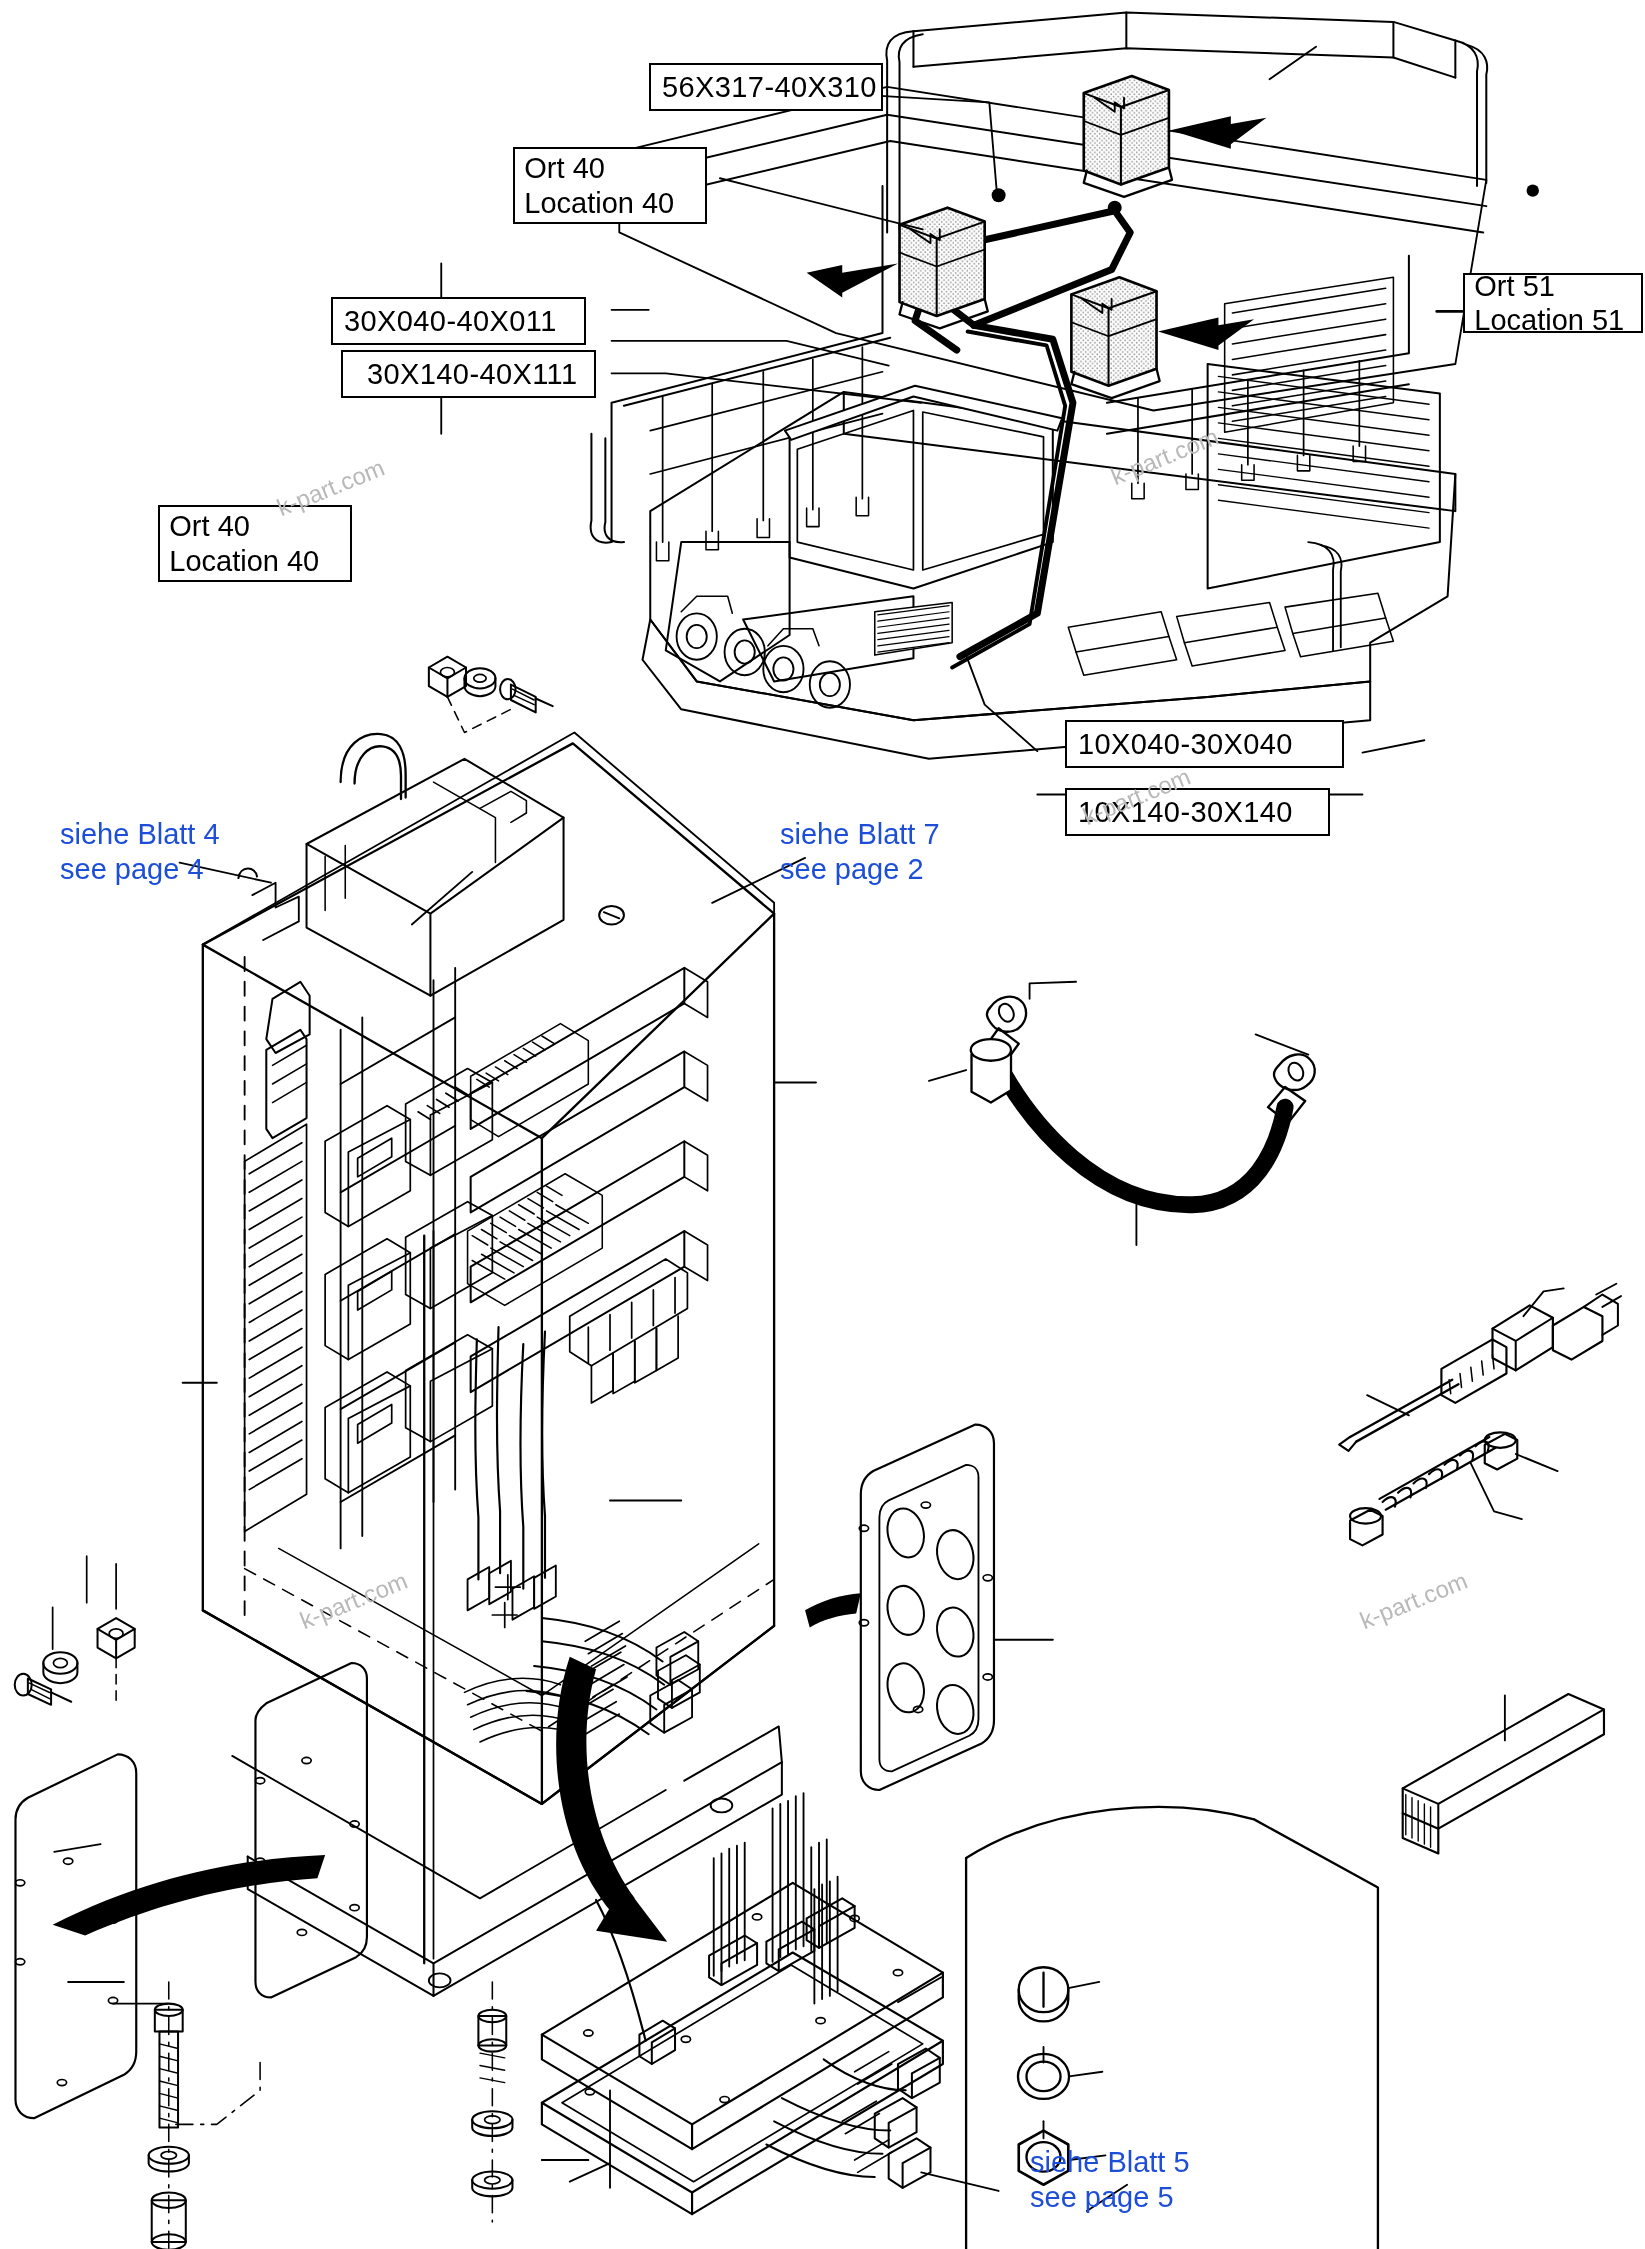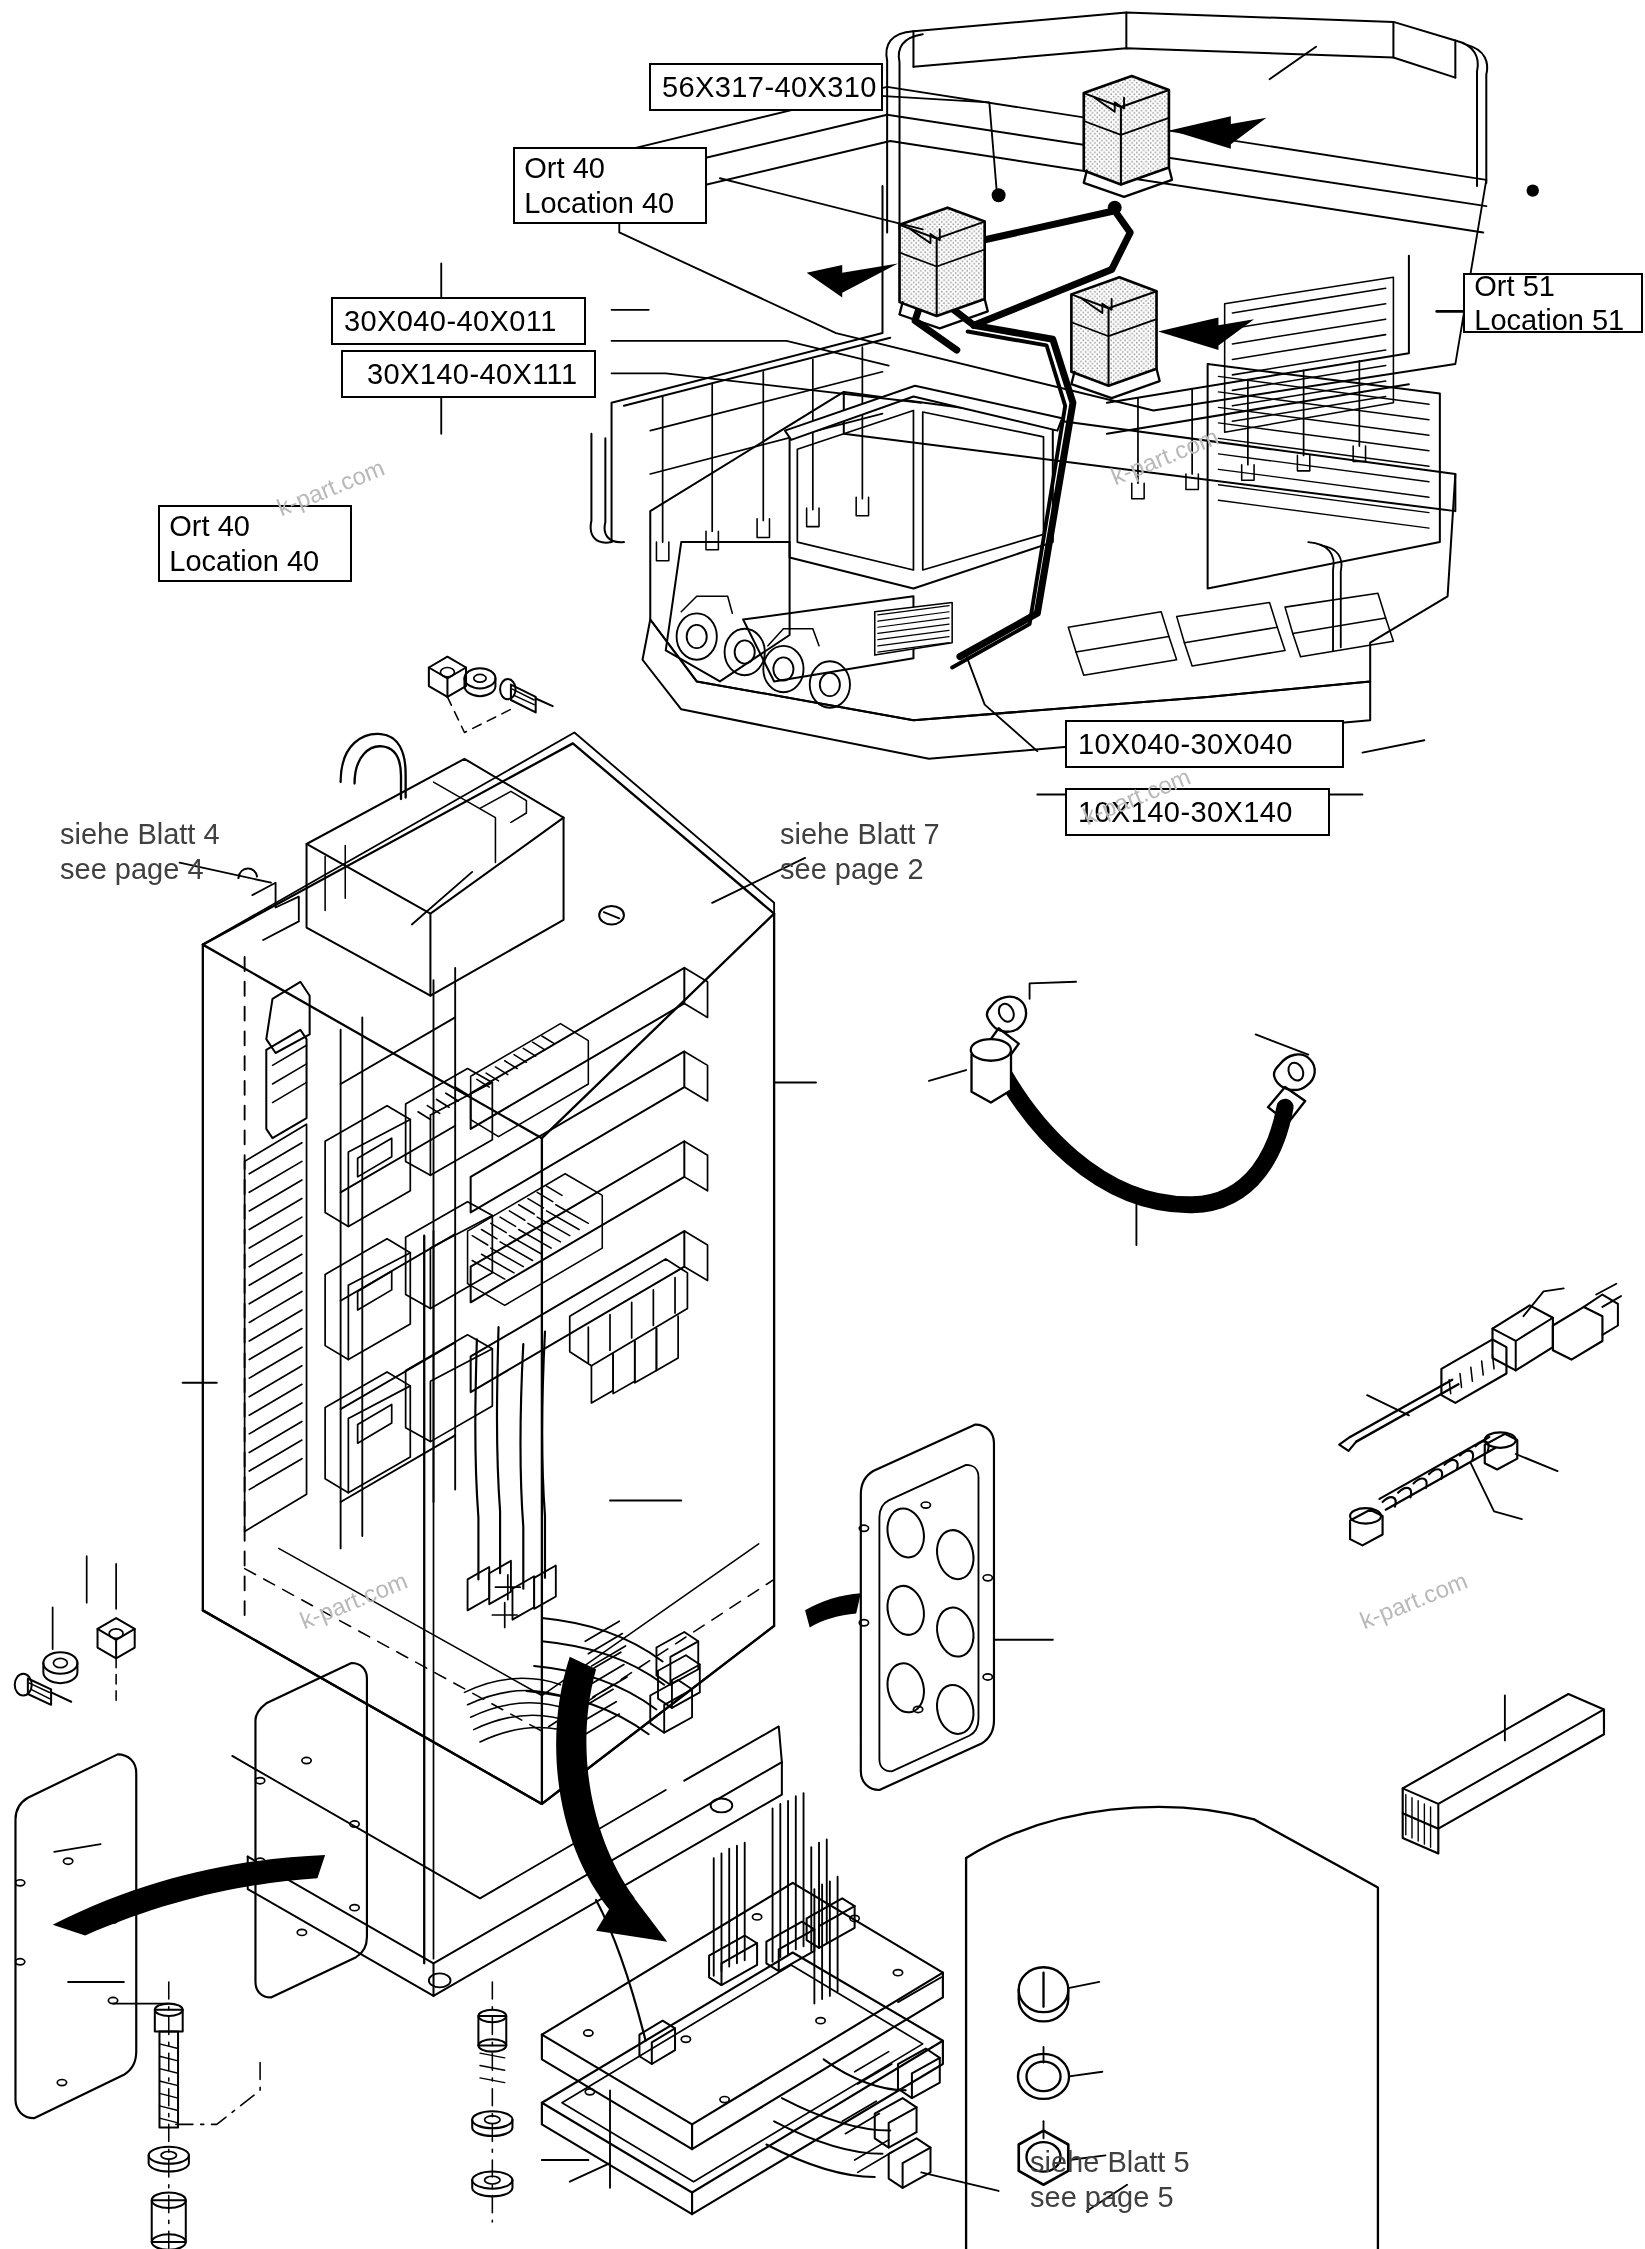--- a/index.html
+++ b/index.html
@@ -48,21 +48,21 @@
   .callout.double {
     font-size: 29px;
   }
   .callout .l1, .callout .l2 { display: block; }
 
   
   .note {
     position: absolute;
     font-family: "Liberation Sans", sans-serif;
     font-size: 29px;
-    color: #404040;
+    color: #1d4ed8;
     line-height: 1.2;
     white-space: nowrap;
   }
 
   
   .watermark {
     position: absolute;
     font-family: "Liberation Sans", sans-serif;
     font-size: 24px;
     color: #b9b9b9;

